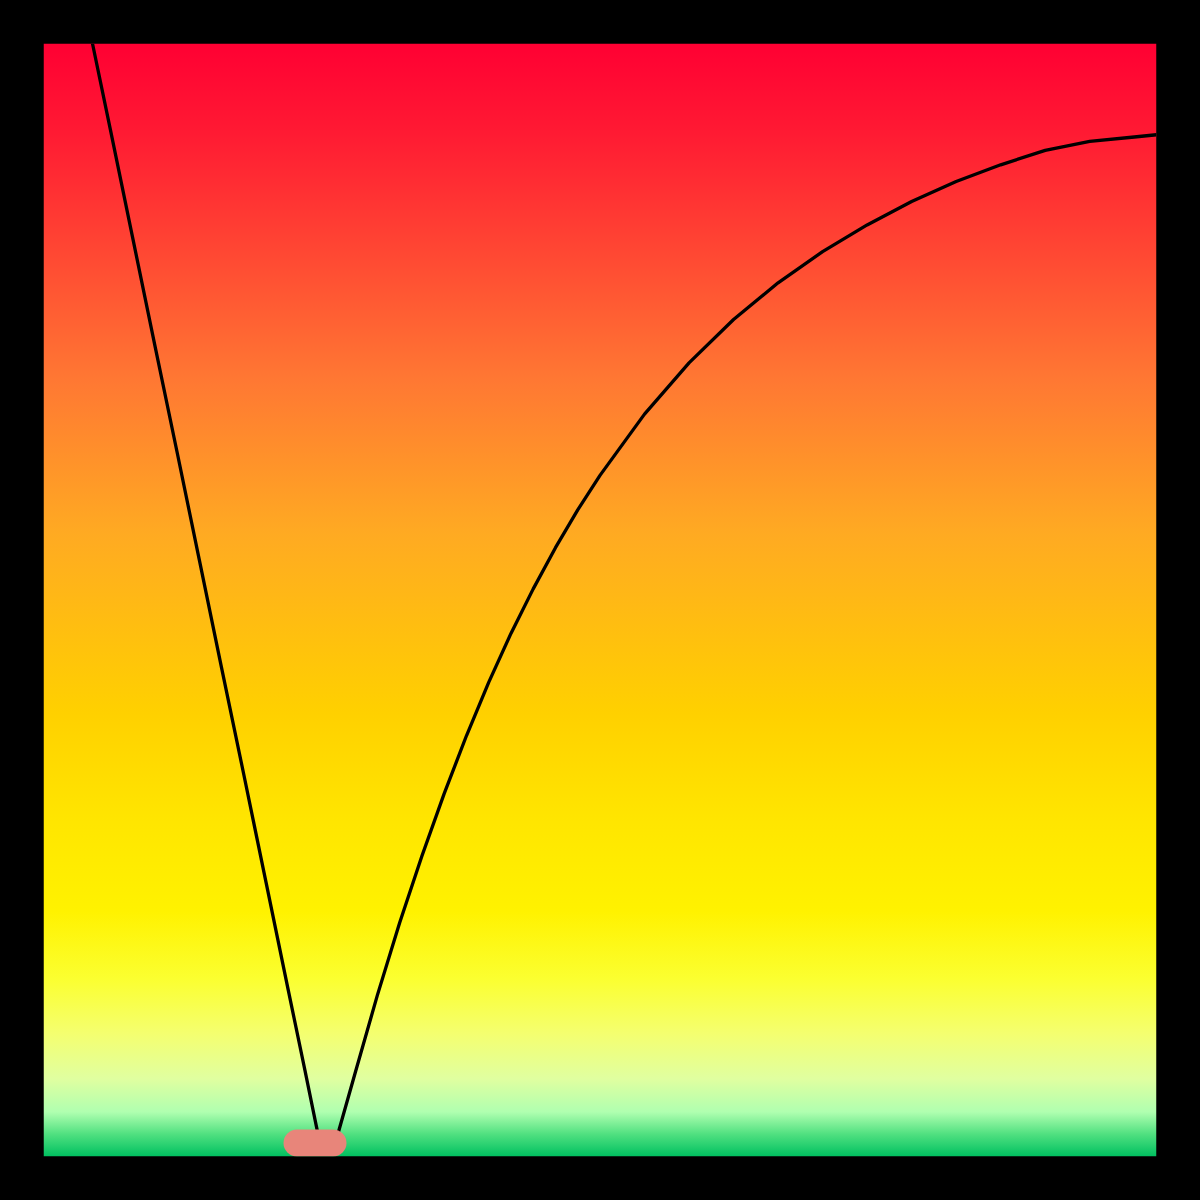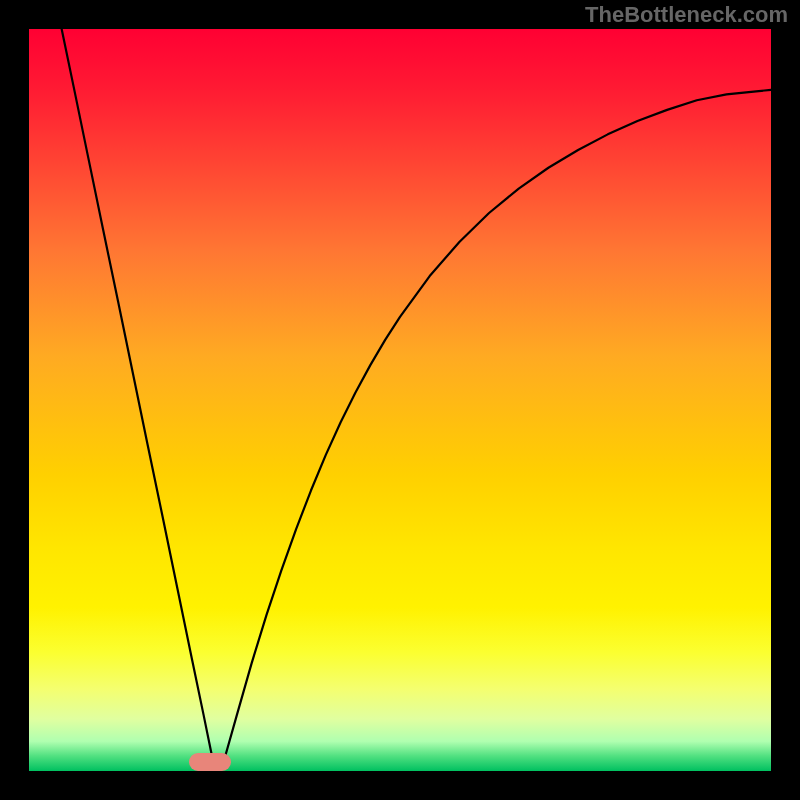--- a/index.html
+++ b/index.html
@@ -63,21 +63,20 @@
     border-radius: 10px;
     background: #e8857a;
     z-index: 3;
   }
 </style>
 </head>
 <body>
 
 <div class="container">
 
-  <div class="watermark">TheBottleneck.com</div>
 
   <div class="plot-area">
     <div class="gradient-bg"></div>
 
     <svg class="curve" viewBox="0 0 742 742" preserveAspectRatio="none">
       <path id="curve-path" fill="none" stroke="#000" stroke-width="2.2" stroke-linejoin="round" stroke-linecap="round" d="M 32.65 0.00 L 44.52 57.13 L 59.36 129.11 L 74.20 201.08 L 89.04 272.31 L 103.88 344.29 L 118.72 416.26 L 133.56 487.49 L 148.40 559.47 L 163.24 631.44 L 174.37 684.87 L 181.79 721.22 L 185.50 739.03 L 189.21 739.03 L 196.63 725.68 L 207.76 686.35 L 222.60 634.41 L 237.44 586.18 L 252.28 541.66 L 267.12 500.11 L 281.96 461.52 L 296.80 425.91 L 311.64 393.26 L 326.48 363.58 L 341.32 336.13 L 356.16 310.90 L 371.00 287.90 L 400.68 247.09 L 430.36 212.95 L 460.04 184.02 L 489.72 159.53 L 519.40 138.75 L 549.08 120.95 L 578.76 105.36 L 608.44 92.01 L 638.12 80.88 L 667.80 71.23 L 697.48 65.30 L 727.16 62.33 L 742.00 60.84"></path>
     </svg>
 
     <div id="marker" class="optimal-marker" style="left: 160px; width: 42px; height: 18px; bottom: 0px;"></div>
   </div>

